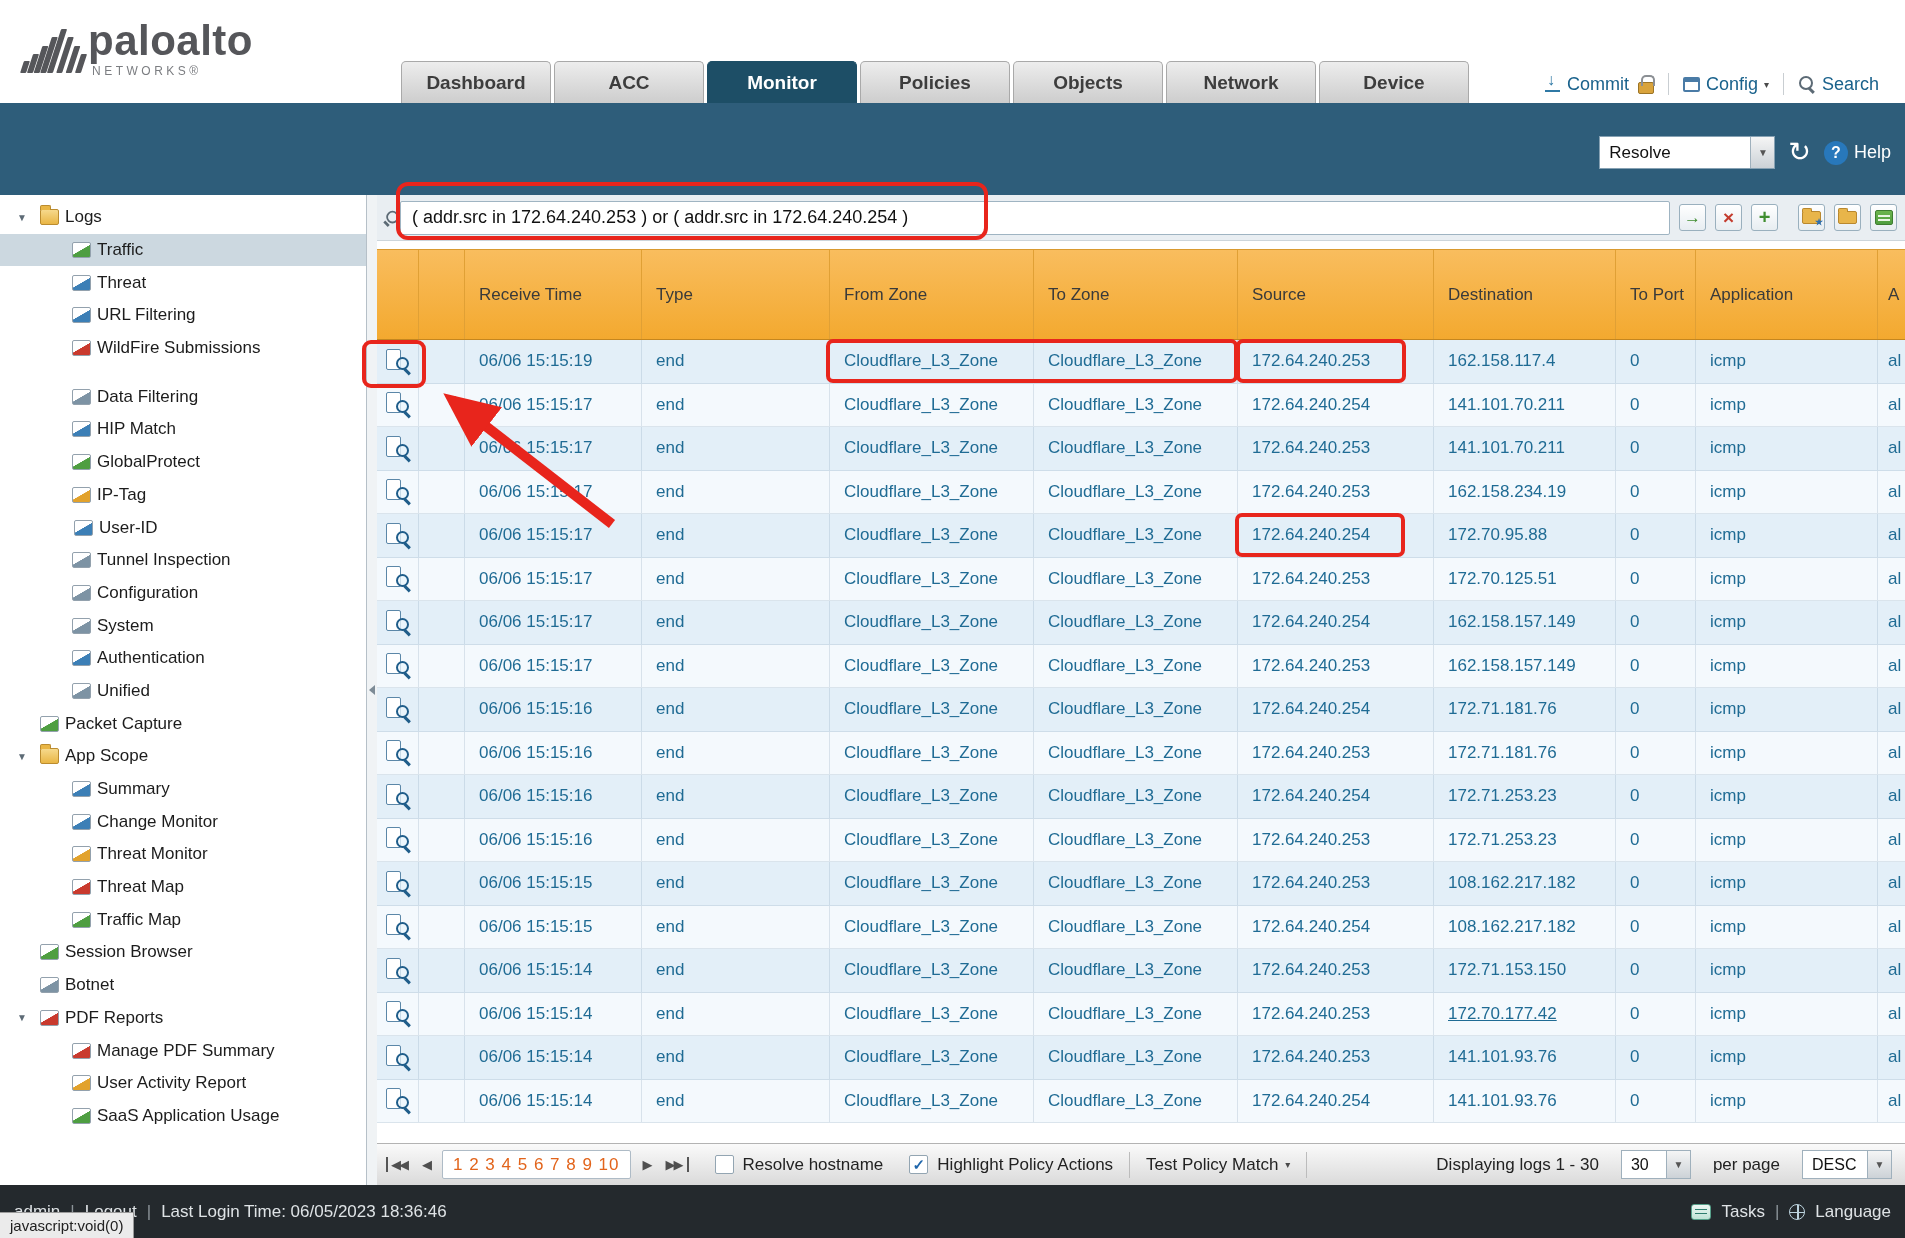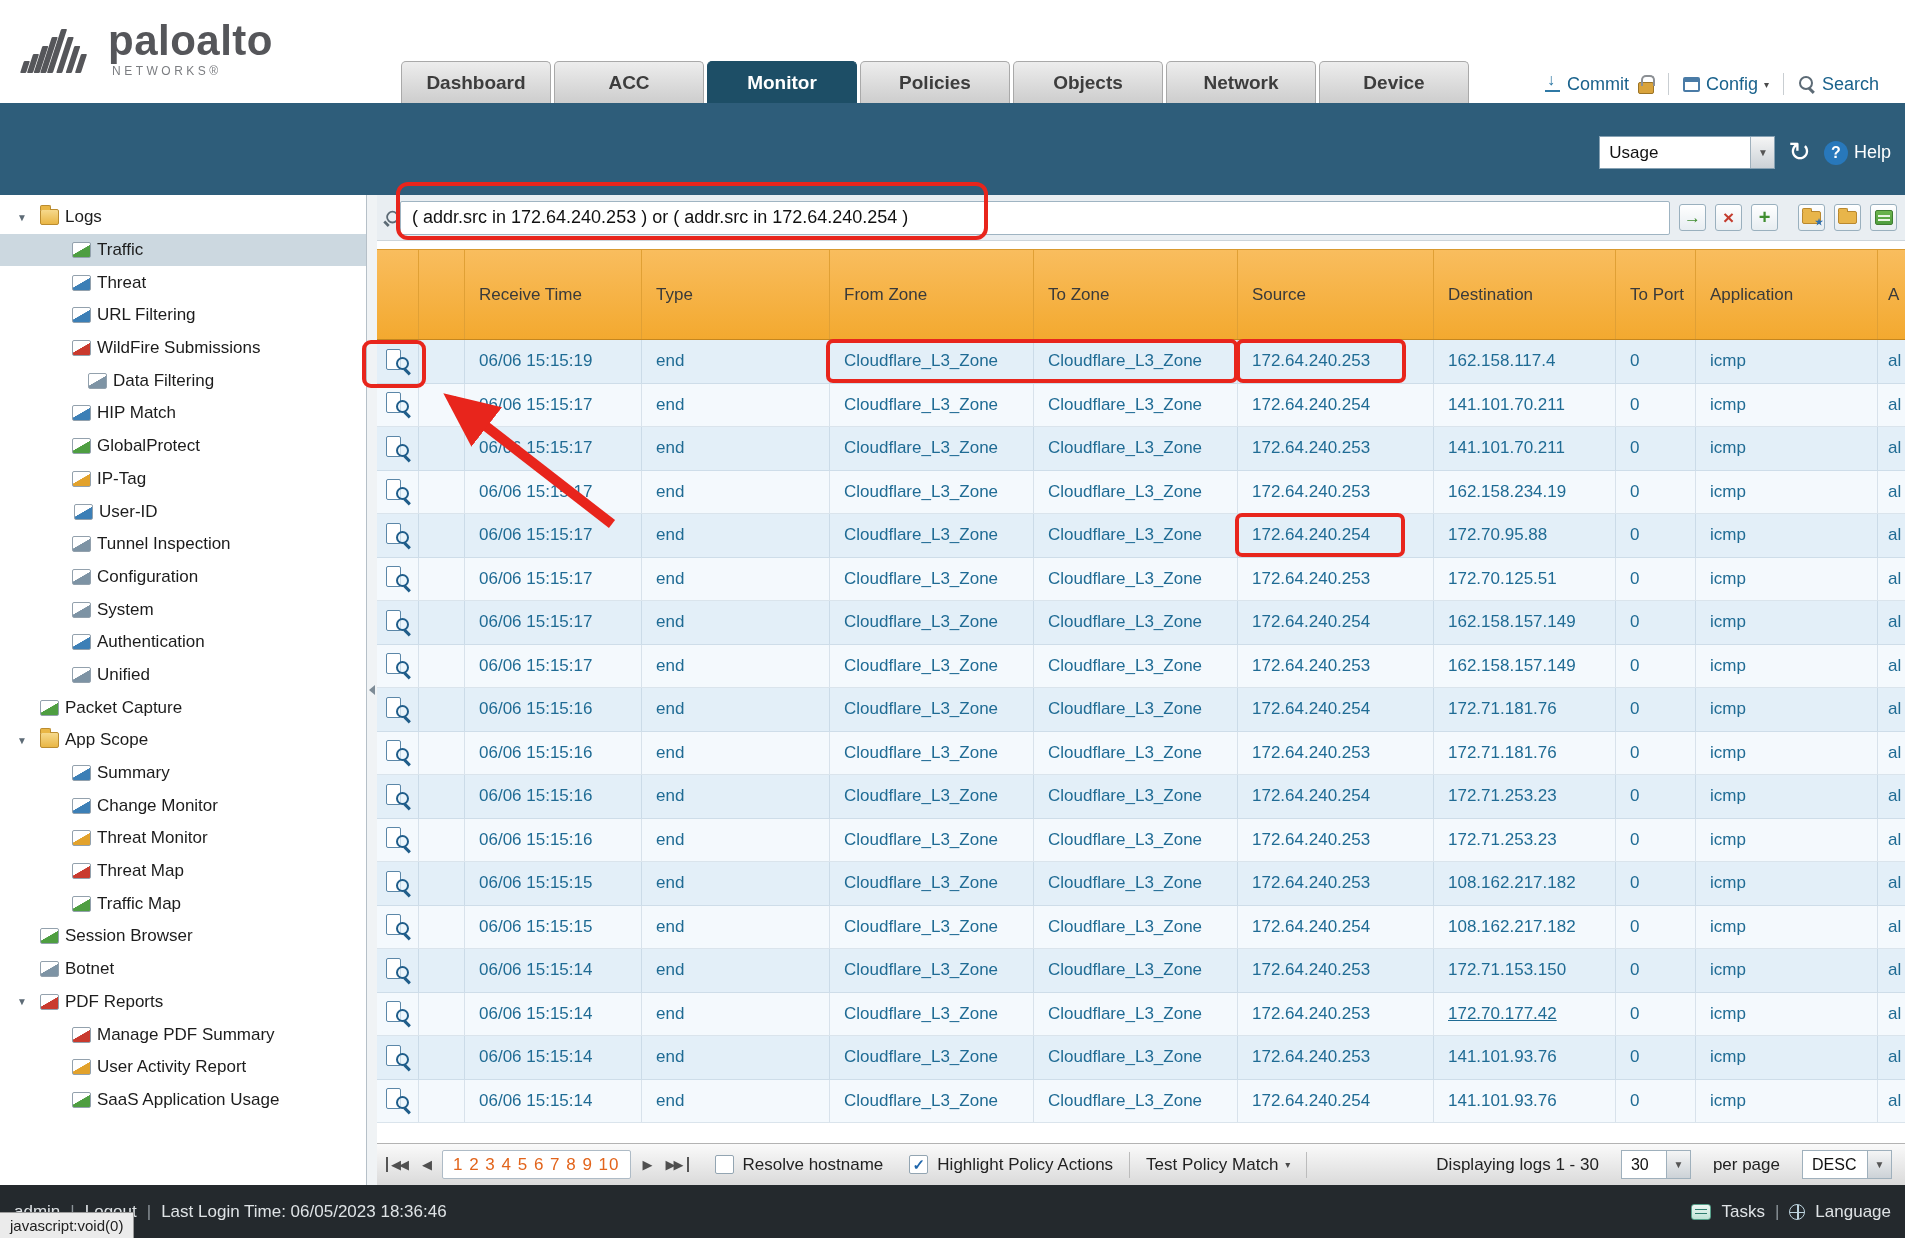--- a/index.html
+++ b/index.html
@@ -2,21 +2,21 @@
 <html><head>
 <meta charset="utf-8">
 <style>
   * { box-sizing: border-box; margin: 0; padding: 0; }
   html,body { width:1905px; height:1238px; overflow:hidden; }
   body { font-family:"Liberation Sans", sans-serif; background:#fff; }
   #app { position:relative; width:1905px; height:1238px; overflow:hidden; background:#fff; }
 
   
   .topbar { position:absolute; top:0; left:0; right:0; height:103px; background:#fff; z-index:2; }
-  .brand { position:absolute; left:22px; top:20px; display:flex; align-items:flex-end; gap:24px; }
+  .brand { position:absolute; left:22px; top:20px; display:flex; align-items:flex-end; gap:4px; }
   .brand-bars { display:flex; align-items:flex-end; gap:2px; height:52px; padding-bottom:4px; }
   .brand-bars i { display:block; width:6px; background:#55565a; transform:skewX(-18deg); border-radius:1px; }
   .brand-text-wrap { line-height:1; }
   .brand-name { font-size:42px; font-weight:bold; color:#55565a; letter-spacing:0.5px; }
   .brand-sub { font-size:12px; letter-spacing:3.5px; color:#7b7d81; margin-top:3px; padding-left:4px; }
 
   .tabs { position:absolute; left:401px; bottom:0; display:flex; gap:3px; }
   .tab { width:150px; height:42px; display:flex; align-items:center; justify-content:center;
          font-size:19px; font-weight:bold; color:#3d3d3d;
          background:linear-gradient(#ededed,#cdcdcd); border:1px solid #a9a9a9; border-bottom:none;
@@ -220,21 +220,21 @@
       <span class="search-wrap">
         <span class="mag-icon"></span>
         <span>Search</span>
       </span>
     </div>
   </div>
 
   <div class="teal-band">
     <div class="band-controls">
       <span class="combo">
-        <span class="combo-value" style="width:150px">Usage</span>
+        <span class="combo-value" style="width:150px">Resolve</span>
         <span class="combo-trigger">▼</span>
       </span>
       <span class="refresh-glyph">↻</span>
       <span class="help-wrap">
         <span class="help-circle">?</span>
         <span class="help-label">Help</span>
       </span>
     </div>
   </div>
 
@@ -258,21 +258,21 @@
       <div class="tree-item" style="padding-left: 42px;">
         <span class="expander"></span>
         <span class="ticon url-filtering-icon"></span>
         <span class="tree-label">URL Filtering</span>
       </div>
       <div class="tree-item" style="padding-left: 42px;">
         <span class="expander"></span>
         <span class="ticon wildfire-submissions-icon"></span>
         <span class="tree-label">WildFire Submissions</span>
       </div>
-      <div class="tree-item" style="padding-left: 58px;">
+      <div class="tree-item" style="padding-left: 42px; margin-top: 16px;">
         <span class="expander"></span>
         <span class="ticon data-filtering-icon"></span>
         <span class="tree-label">Data Filtering</span>
       </div>
       <div class="tree-item" style="padding-left: 42px;">
         <span class="expander"></span>
         <span class="ticon hip-match-icon"></span>
         <span class="tree-label">HIP Match</span>
       </div>
       <div class="tree-item" style="padding-left: 42px;">

